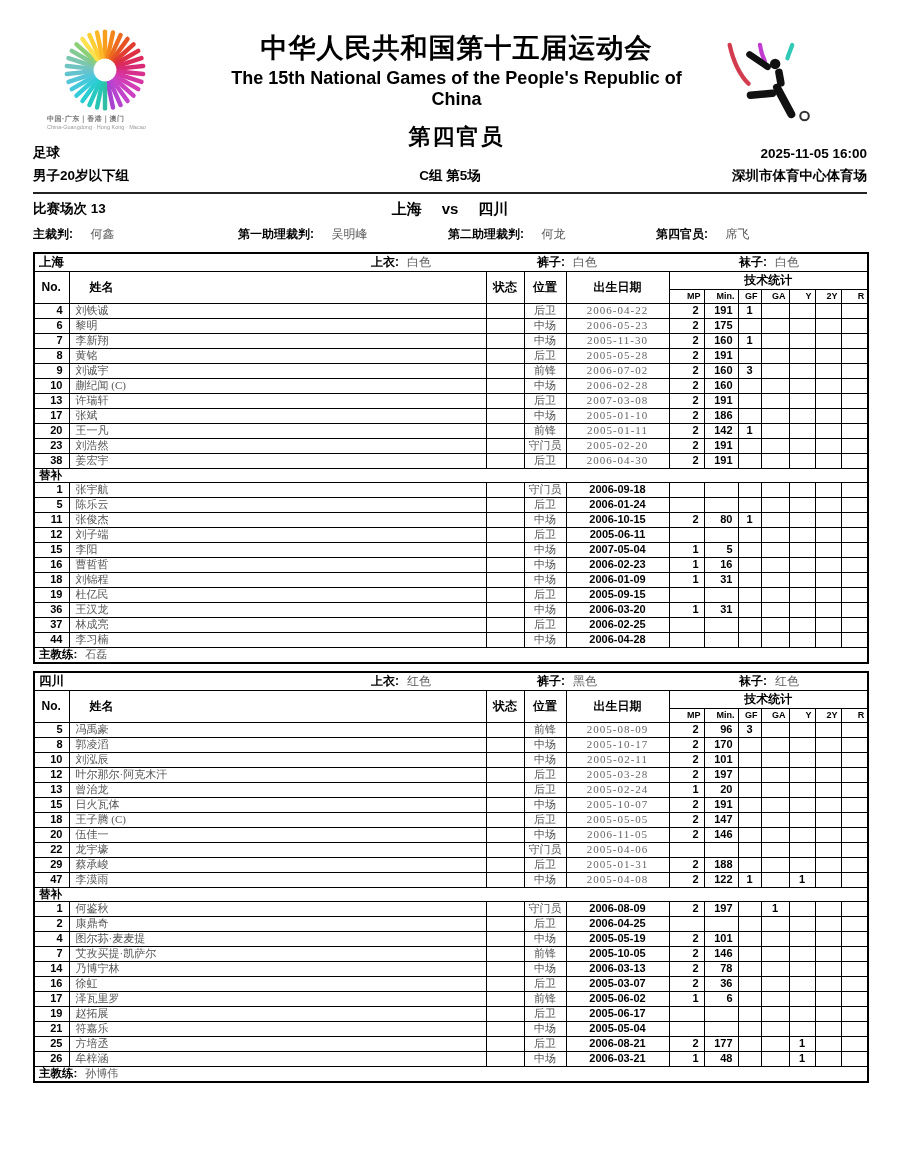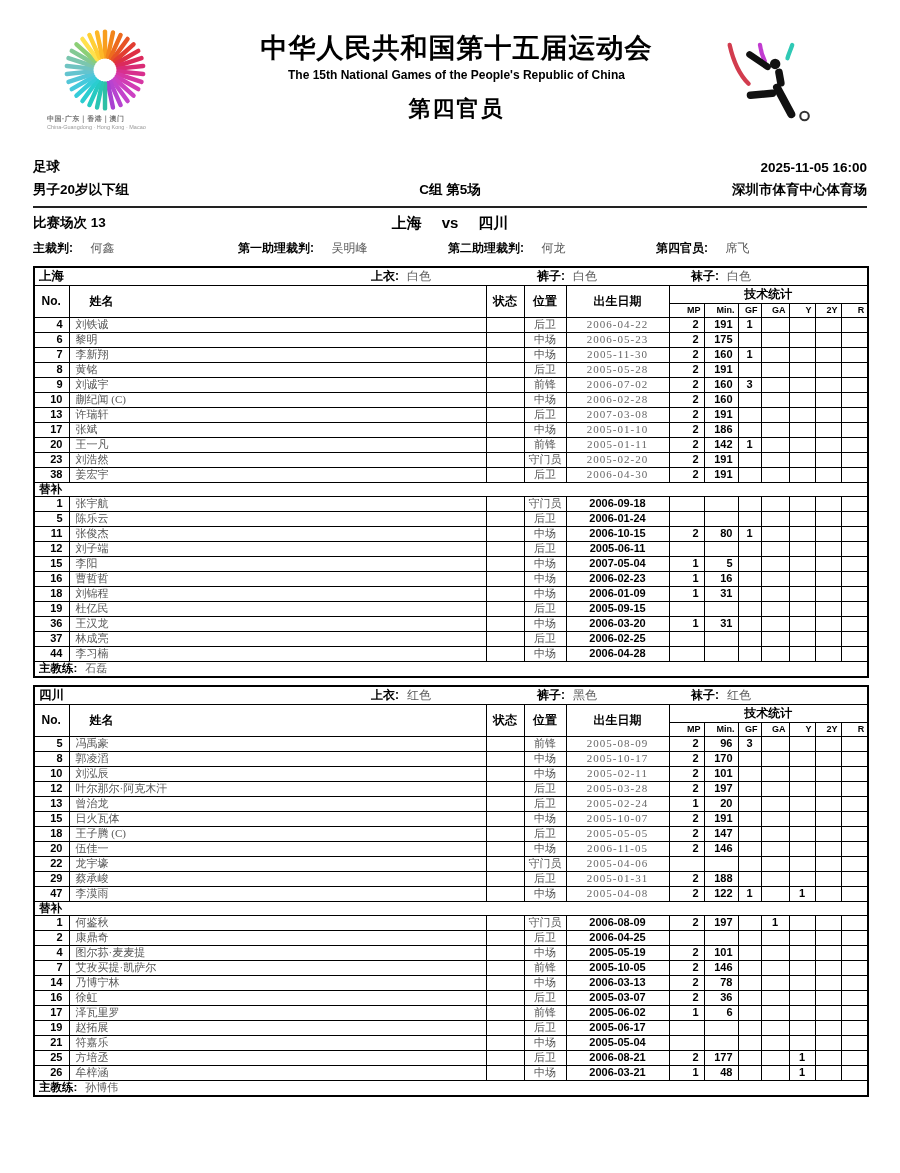--- a/index.html
+++ b/index.html
@@ -11,29 +11,29 @@
   .page { padding:22px 33px 0 33px; width:900px; }
 
   
   .top { display:flex; align-items:flex-start; height:118px; }
   .logo-left { width:178px; text-align:left; padding-left:14px; }
   .logo-left svg { display:block; margin-left:6px; }
   .cap1 { font-size:7px; font-weight:bold; color:#777; letter-spacing:.5px; margin-top:-4px;}
   .cap2 { font-size:5.5px; color:#999; }
   .title-block { flex:1; text-align:center; padding-top:8px; }
   .t-zh { font-size:27px; font-weight:bold; letter-spacing:1px; }
-  .t-en { font-size:12px; font-weight:bold; margin-top:2px; }
+  .t-en { font-size:18px; font-weight:bold; margin-top:2px; }
   .t-doc { font-size:22px; font-weight:bold; margin-top:12px; letter-spacing:2px; }
   .logo-right { width:165px; padding-top:4px; }
 
   .row { display:flex; align-items:center; }
   .row .l { flex:1; text-align:left; }
   .row .c { flex:1; text-align:center; }
   .row .r { flex:1; text-align:right; }
-  .sport-row { margin-top:16px; font-weight:bold; font-size:13.5px; height:22px; }
+  .sport-row { margin-top:2px; font-weight:bold; font-size:13.5px; height:22px; }
   .group-row { font-weight:bold; font-size:13.5px; height:24px; }
   .rule { border:none; border-top:2px solid #222; margin:4px 0 3px 0; }
   .match-row { font-weight:bold; font-size:13.5px; height:24px; }
   .match-row .c { font-size:15px; }
   .match-row .c span { margin:0 10px; }
 
   .officials { display:grid; grid-template-columns:205px 210px 208px 211px; height:24px; align-items:center; }
   .off { white-space:nowrap; overflow:hidden; }
   .olabel { font-weight:bold; font-size:12px; }
   .oname  { font-family:"Liberation Serif", serif; color:#5a5a5a; font-size:12px; margin-left:13px; }
@@ -42,21 +42,21 @@
   .team-table { margin-top:7px; }
   table { border-collapse:collapse; table-layout:fixed; width:834px; border:2px solid #000; }
   th,td { border:1px solid #000; padding:0 3px; height:15px; line-height:13px;
           overflow:hidden; white-space:nowrap; font-size:11px; vertical-align:middle; }
   tr.kit-row td { height:18px; position:relative; border-bottom:1px solid #000; }
   .kit { position:absolute; inset:0; }
   .team-name { position:absolute; left:4px; top:2px; font-weight:bold; font-size:12.5px; }
   .kit-item { position:absolute; top:2px; font-size:12px; }
   .kit-item b { font-weight:bold; }
   .kit-item i { font-style:normal; font-family:"Liberation Serif", serif; color:#5a5a5a; margin-left:8px; }
-  .p-shirt { left:336px; } .p-shorts { left:502px; } .p-socks { left:656px; }
+  .p-shirt { left:336px; } .p-shorts { left:502px; } .p-socks { left:704px; }
 
   tr.hdr th { height:18px; font-size:12px; font-weight:bold; }
   th.c-no { text-align:center; padding-right:4px; }
   th.c-name { text-align:left; padding-left:20px; }
   tr.hdr2 th { height:12px; font-size:9px; font-weight:bold; text-align:right; padding-right:3px; }
 
   td.c-no { text-align:right; font-weight:bold; padding-right:6px; }
   td.c-name { font-family:"Liberation Serif", serif; color:#555; text-align:left; padding-left:6px; }
   td.c-status { }
   td.c-pos { font-family:"Liberation Serif", serif; color:#555; text-align:center; }

